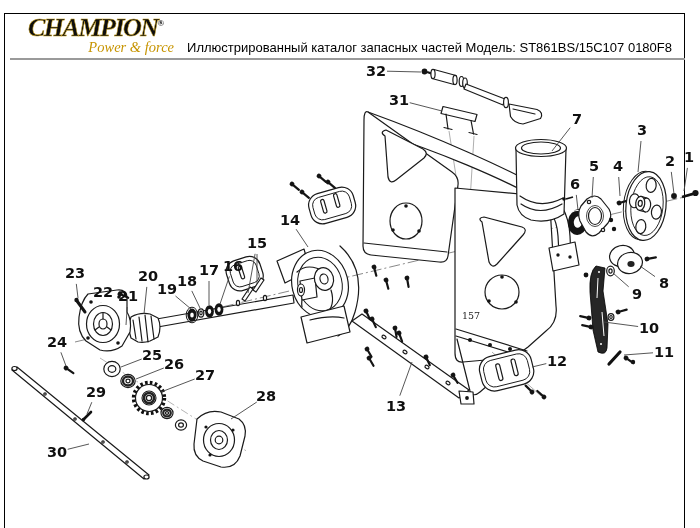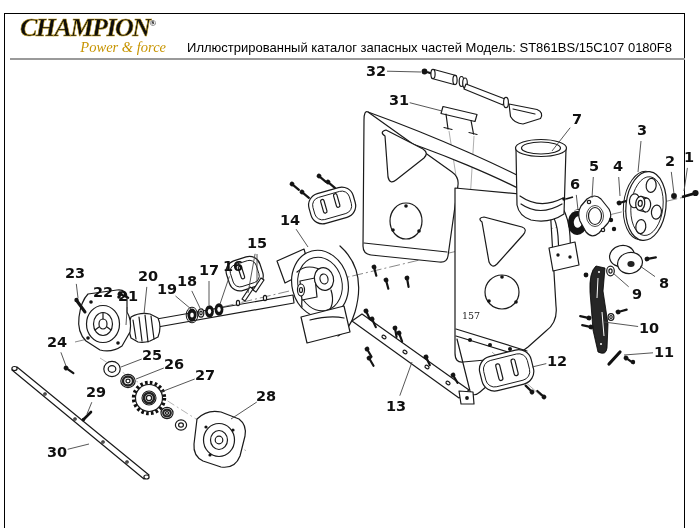--- a/index.html
+++ b/index.html
@@ -4,21 +4,21 @@
 <style>
   html,body{margin:0;padding:0;}
   body{
     width:700px;height:528px;position:relative;overflow:hidden;
     background:#ffffff;font-family:"Liberation Sans",sans-serif;
   }
   .page-border{
     position:absolute;left:4px;top:13px;width:681px;height:520px;
     border:1.6px solid #000;border-bottom:none;box-sizing:border-box;
   }
-  .logo{position:absolute;left:20px;top:15px;width:152px;}
+  .logo{position:absolute;left:28px;top:15px;width:152px;}
   .brand{
     font-family:"Liberation Serif",serif;font-style:italic;font-weight:bold;
     font-size:26px;line-height:1;color:#0e0e0e;letter-spacing:-1.5px;
     -webkit-text-stroke:0.55px #c09a1c;white-space:nowrap;
   }
   .brand sup{font-size:9px;vertical-align:super;-webkit-text-stroke:0;}
   .tagline{
     font-family:"Liberation Serif",serif;font-style:italic;font-weight:normal;
     font-size:14.5px;color:#c79400;text-align:right;margin-top:-2px;padding-right:6px;
     white-space:nowrap;

